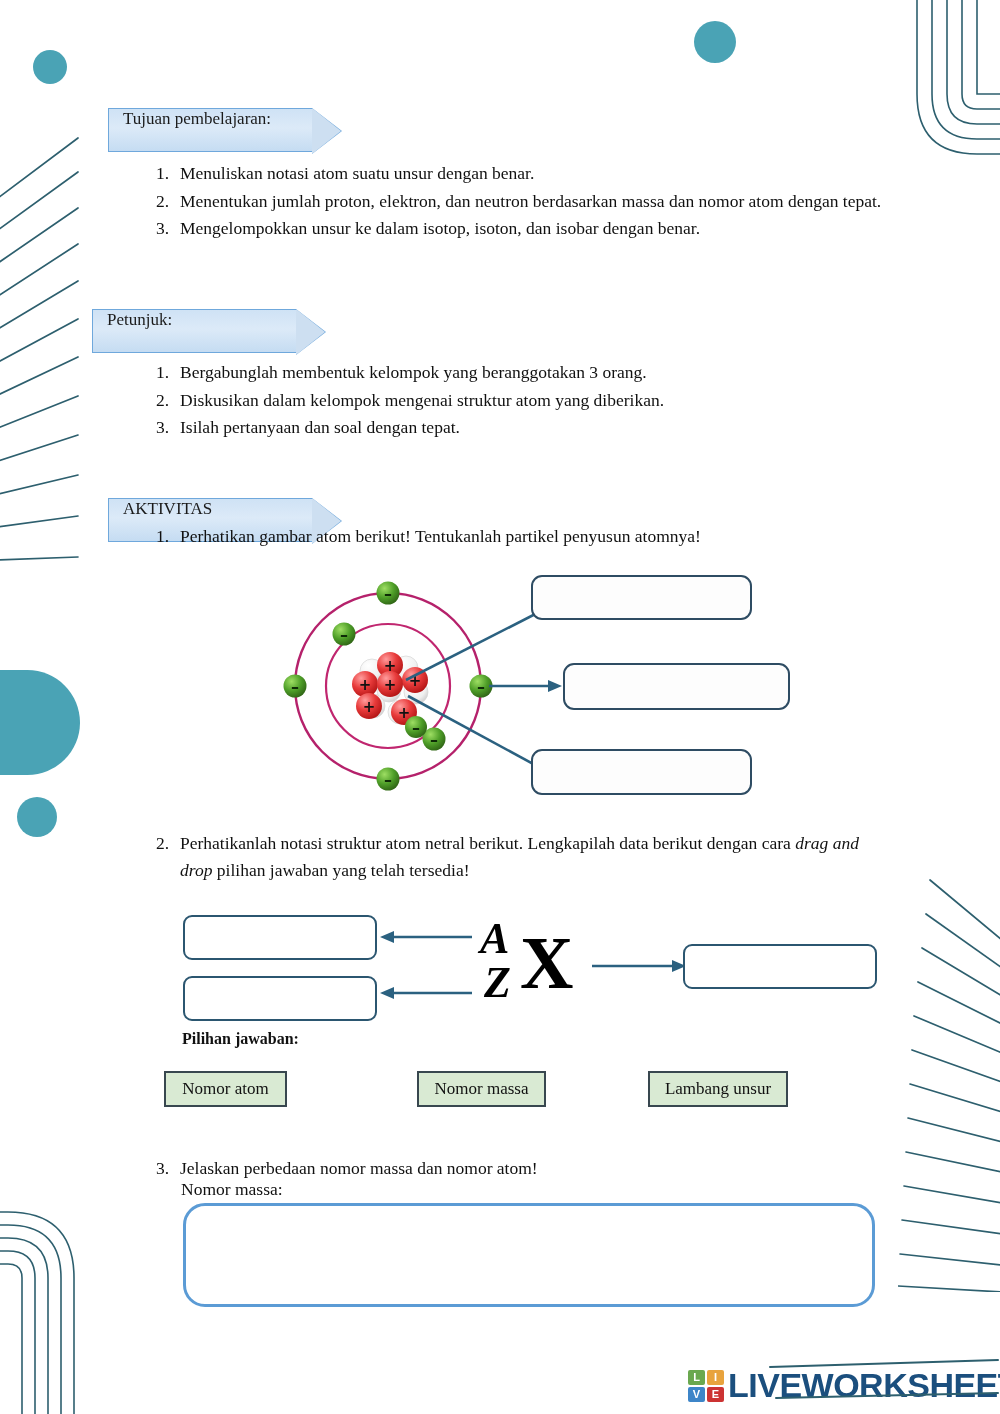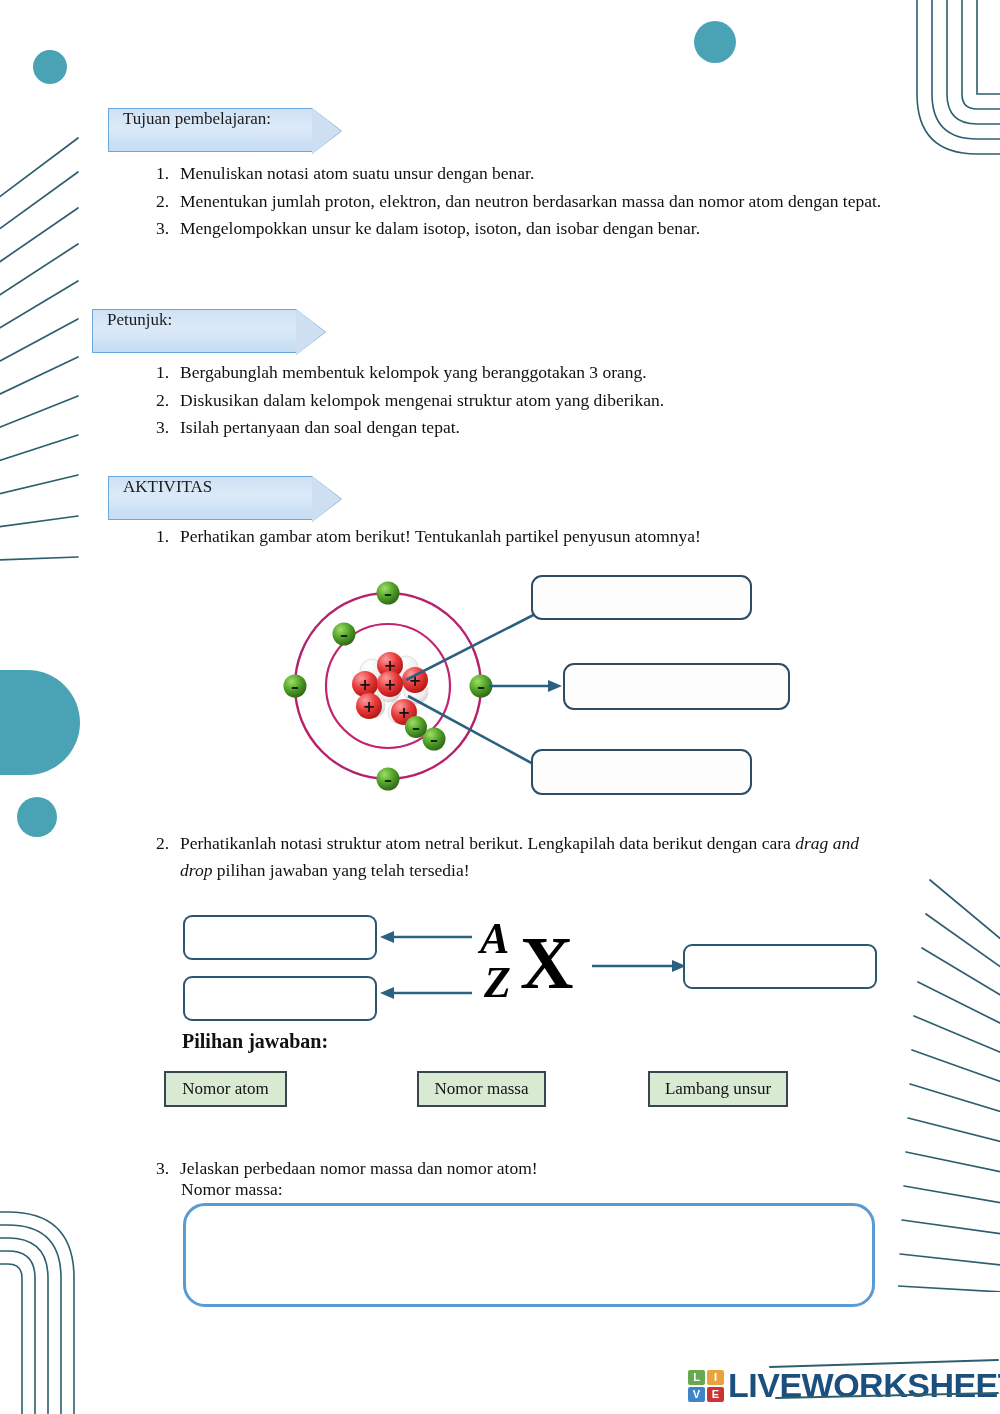--- a/index.html
+++ b/index.html
@@ -98,21 +98,21 @@
   
   .chip {
     position: absolute;
     background: #d9ead3;
     border: 2px solid #38474f;
     font-size: 17px;
     color: #111;
     display: flex; align-items: center; justify-content: center;
     height: 36px;
   }
-  .plabel { position:absolute; font-size: 20px; font-weight: bold; color:#111; }
+  .plabel { position:absolute; font-size: 16px; font-weight: bold; color:#111; }
   .qline { position:absolute; font-size: 17.5px; color:#111; }
 
   
   .logo { position: absolute; display: flex; align-items: center; }
   .logo .tiles {
     display: grid;
     grid-template-columns: 17px 17px;
     grid-template-rows: 15px 15px;
     gap: 2px;
     margin-right: 4px;
@@ -239,21 +239,21 @@
     <div class="li">
       <span class="num">2.</span>
       <span class="txt">Diskusikan dalam kelompok mengenai struktur atom yang diberikan.</span>
     </div>
     <div class="li">
       <span class="num">3.</span>
       <span class="txt">Isilah pertanyaan dan soal dengan tepat.</span>
     </div>
   </div>
 
-  <div class="banner" style="left:108px; top:476px; width:205px;">
+  <div class="banner" style="left:108px; top:498px; width:205px;">
     <div class="tip-b"></div>
       <div class="tip"></div>
     <span>AKTIVITAS</span>
   </div>
 
   <div class="olist" style="left:150px; top:523px; width:740px;">
     <div class="li">
       <span class="num">1.</span>
       <span class="txt">Perhatikan gambar atom berikut! Tentukanlah partikel penyusun atomnya!</span>
     </div>

